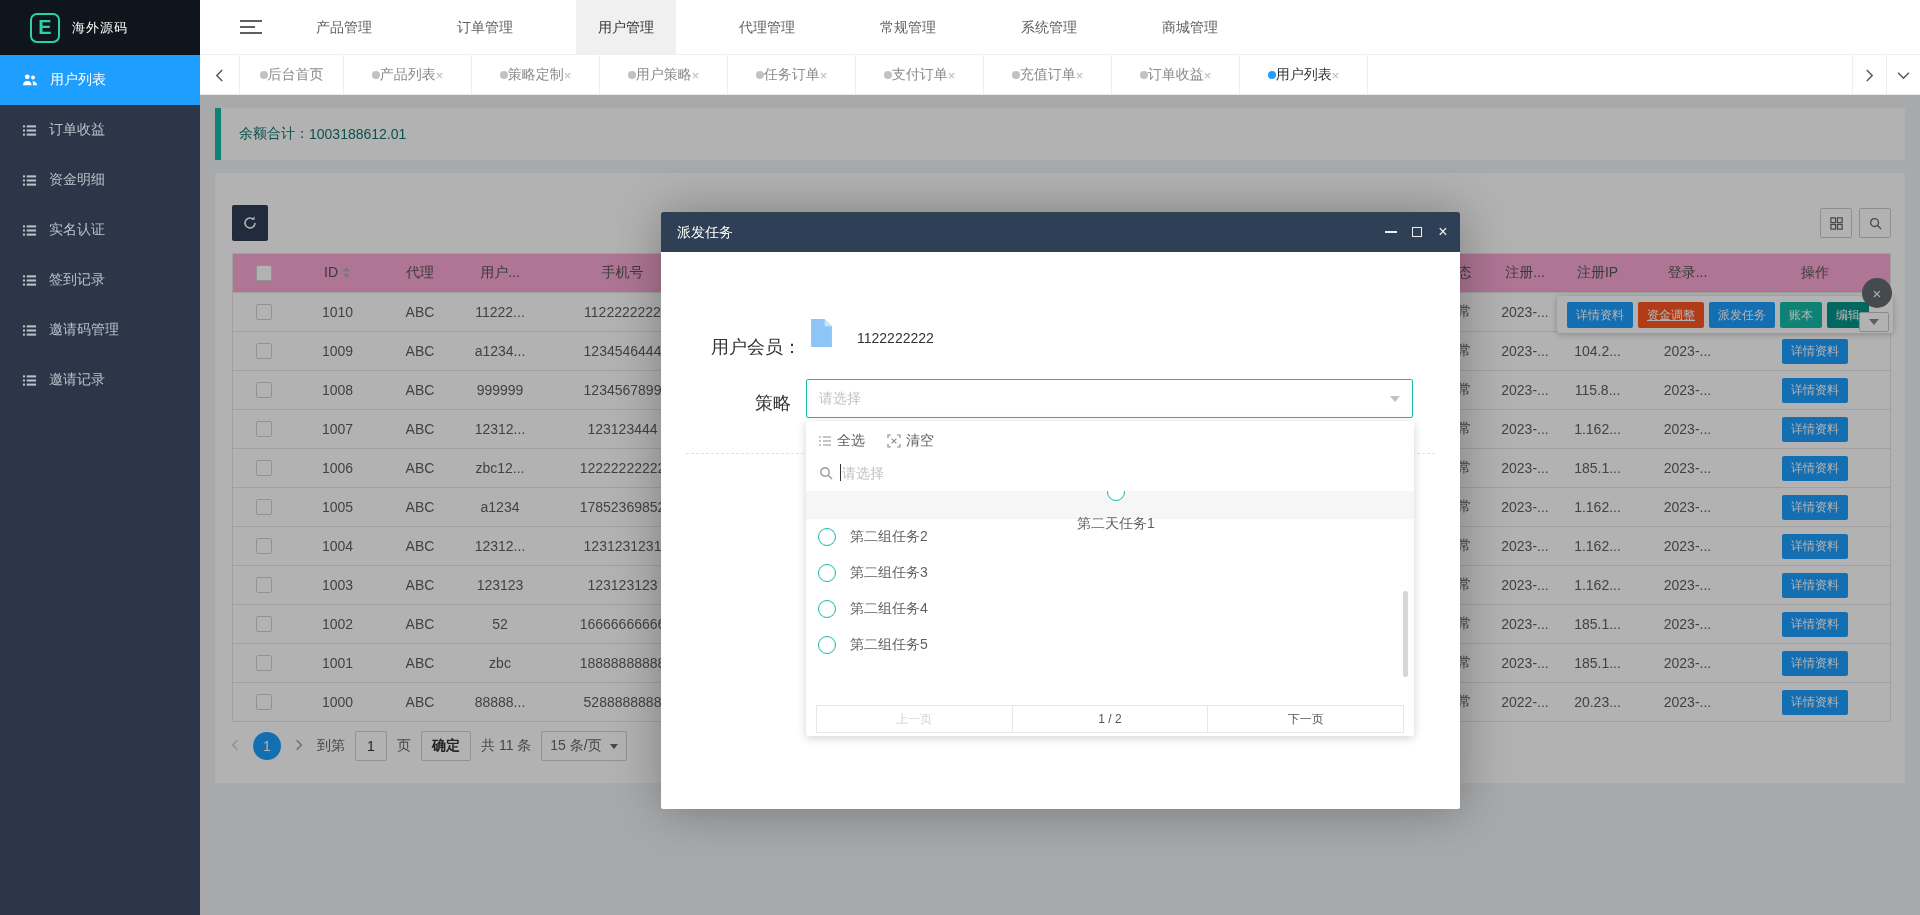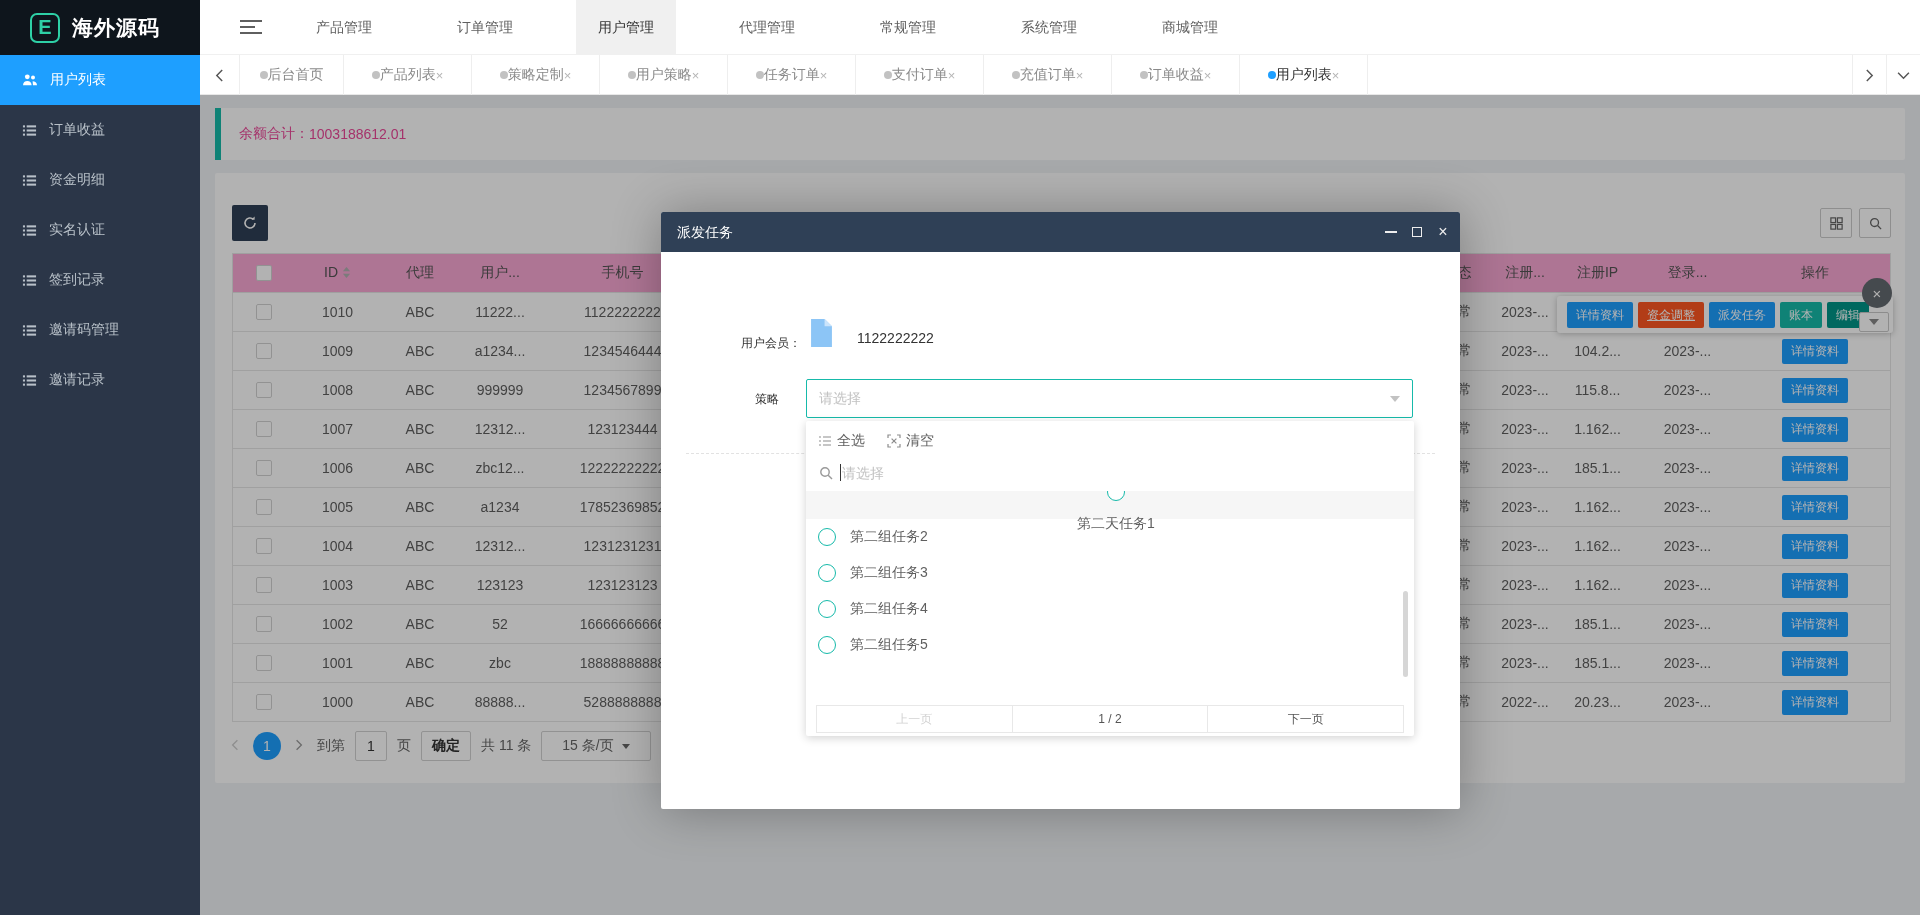--- a/index.html
+++ b/index.html
@@ -3,21 +3,21 @@
 <meta charset="utf-8">
 <style>
   * { margin:0; padding:0; box-sizing:border-box; }
   body { font-family:"Liberation Sans","DejaVu Sans",sans-serif; background:#888; }
   .screen { position:relative; width:1920px; height:915px; overflow:hidden; background:#F0F2F5; }
 
   
   .topbar { position:absolute; left:0; top:0; width:1920px; height:55px; background:#fff; border-bottom:1px solid #f0f0f0; z-index:8; }
   .logo { position:absolute; left:0; top:0; width:200px; height:55px; background:#0E151C; display:flex; align-items:center; gap:12px; padding-left:30px; }
   .logo-badge { width:30px; height:30px; border:2px solid #2ED0A6; border-radius:7px; color:#2ED0A6; font-weight:bold; font-size:20px; display:flex; align-items:center; justify-content:center; }
-  .logo-name { color:#fff; font-size:21px; font-weight:bold; letter-spacing:1px; }
+  .logo-name { color:#fff; font-size:13px; font-weight:normal; letter-spacing:1px; }
   .hamburger { position:absolute; left:240px; top:17px; width:22px; height:20px; display:flex; flex-direction:column; justify-content:space-between; padding:3px 0; }
   .hamburger i { display:block; height:2px; background:#5f5f5f; }
   .hamburger i:nth-child(2){ width:70%; }
   .topnav { position:absolute; left:294px; top:0; height:55px; display:flex;gap:41px; }
   .nav-item { width:100px; height:55px; line-height:55px; text-align:center; font-size:14px; color:#5f5f5f; cursor:pointer; }
   .nav-item.active { background:#f0f0f0; color:#333; }
   .top-actions { position:absolute; right:0; top:0; height:55px; }
 
   
   .tabbar { position:absolute; left:200px; top:55px; width:1720px; height:40px; background:#fff; border-bottom:1px solid #e8e8e8; display:flex; z-index:7; }
@@ -32,62 +32,62 @@
   .tab-right-cell { width:34px; height:40px; display:flex; align-items:center; justify-content:center; border-left:1px solid #eee; }
 
   
   .sidebar { position:absolute; left:0; top:55px; width:200px; height:860px; background:#2B3648; z-index:8; }
   .side-item { height:50px; display:flex; align-items:center; gap:12px; padding-left:22px; color:#b8c0c8; font-size:14px; cursor:pointer; }
   .side-item.active { background:#1E9FFF; color:#fff; }
   .side-item svg { flex:none; }
 
   
   .content { position:absolute; left:200px; top:95px; width:1720px; height:820px; background:#F0F2F5; }
-  .notice { position:absolute; left:15px; top:13px; width:1690px; height:52px; background:#fff; border-left:6px solid #16baaa; border-radius:0 2px 2px 0; display:flex; align-items:center; padding-left:18px; font-size:14px; color:#ec4899; }
+  .notice { position:absolute; left:15px; top:13px; width:1690px; height:52px; background:#fff; border-left:6px solid #16baaa; border-radius:0 2px 2px 0; display:flex; align-items:center; padding-left:18px; font-size:14px; color:#0f766e; }
   .card { position:absolute; left:15px; top:78px; width:1690px; height:610px; background:#fff; border-radius:2px; }
   .refresh-btn { position:absolute; left:17px; top:32px; width:36px; height:36px; background:#2F4056; border-radius:2px; display:flex; align-items:center; justify-content:center; cursor:pointer; }
   .tool-btn { position:absolute; top:35px; width:32px; height:30px; background:#fff; border:1px solid #ccc; border-radius:2px; display:flex; align-items:center; justify-content:center; cursor:pointer; }
   .tool-btn.grid { left:1605px; }
   .tool-btn.search { left:1644px; }
 
   .dtable { position:absolute; left:17px; top:80px; width:1659px; border:1px solid #e6e6e6; border-bottom:none; }
   .tr { display:grid; grid-template-columns:62px 85px 80px 80px 165px 1fr 65px 70px 75px 105px 150px; align-items:center; height:39px; border-bottom:1px solid #e6e6e6; background:#fff; font-size:14px; color:#5f5f5f; }
   .tr.head { background:#f9a8d4; color:#555; }
   .td { text-align:center; white-space:nowrap; overflow:hidden; }
   .cb { width:16px; height:16px; border:1px solid #d2d2d2; border-radius:2px; background:#fff; margin:0 auto; }
   .sort { display:inline-block; vertical-align:-2px; margin-left:4px; }
   .mini-btn { display:inline-block; padding:4px 9px; background:#1E9FFF; color:#fff; font-size:12px; border-radius:2px; cursor:pointer; }
   .mini-btn:empty { display:none; }
 
   .pager { position:absolute; left:12px; top:558px; height:30px; display:flex; align-items:center; gap:10px; font-size:14px; color:#666; }
   .pg-chev { width:16px; text-align:center; }
   .pg-cur { width:28px; height:28px; border-radius:50%; background:#1E9FFF; color:#fff; display:flex; align-items:center; justify-content:center; font-size:14px; }
   .pg-input { width:32px; height:30px; border:1px solid #d2d2d2; border-radius:2px; text-align:center; font-size:14px; color:#333; background:#fff; font-family:inherit; }
   .pg-btn { height:30px; padding:0 10px; border:1px solid #d2d2d2; border-radius:2px; background:#fff; display:flex; align-items:center; font-weight:bold; color:#333; cursor:pointer; }
-  .pg-select { height:30px; min-width:80px; border:1px solid #d2d2d2; border-radius:2px; background:#fff; display:flex; align-items:center; gap:8px; padding:0 20px; cursor:pointer; }
+  .pg-select { height:30px; min-width:80px; border:1px solid #d2d2d2; border-radius:2px; background:#fff; display:flex; align-items:center; gap:8px; padding:0 8px; cursor:pointer; }
   .pg-select .sel-caret { width:0; height:0; border-left:4px solid transparent; border-right:4px solid transparent; border-top:5px solid #666; }
 
   
   .row-popup { position:absolute; left:1357px; top:201px; width:336px; height:37px; background:#fff; border-radius:3px; box-shadow:0 1px 6px rgba(0,0,0,.25); display:flex; align-items:center; gap:5px; padding-left:10px; z-index:3; }
   .pbtn { height:26px; line-height:26px; padding:0 9px; font-size:12px; color:#fff; border-radius:2px; white-space:nowrap; cursor:pointer; }
   .pbtn.blue { background:#1E9FFF; } .pbtn.red { background:#FF5722;text-decoration:underline; } .pbtn.teal { background:#16baaa; } .pbtn.green { background:#009688; }
   .popup-close { position:absolute; left:1662px; top:183px; width:30px; height:30px; border-radius:50%; background:#646a70; color:#fff; font-size:15px; display:flex; align-items:center; justify-content:center; z-index:4; cursor:pointer; }
   .popup-caret { position:absolute; left:1659px; top:217px; width:30px; height:20px; background:#fff; border:1px solid #c9c9c9; border-radius:2px; display:flex; align-items:center; justify-content:center; z-index:4; cursor:pointer; }
   .popup-caret i { width:0; height:0; border-left:5px solid transparent; border-right:5px solid transparent; border-top:6px solid #888; }
 
   
   .overlay { position:absolute; left:200px; top:95px; width:1720px; height:820px; background:rgba(0,0,0,.30); z-index:5; }
   .modal { position:absolute; left:661px; top:212px; width:799px; height:597px; background:#fff; border-radius:2px; box-shadow:1px 1px 50px rgba(0,0,0,.3); z-index:10; }
   .modal-title { height:40px; background:#2F4056; border-radius:2px 2px 0 0; color:#fff; font-size:14px; line-height:40px; padding-left:16px; position:relative; }
   .mc { position:absolute; top:0; width:20px; height:40px; display:flex; align-items:center; justify-content:center; cursor:pointer; }
   .mc-min i { width:12px; height:2px; background:#eee; display:block; }
   .mc-max i { width:10px; height:10px; border:1px solid #eee; display:block; }
   .mc-close { color:#eee; font-size:16px; }
   .modal-body { position:relative; height:557px; }
-  .form-label { position:absolute; font-size:12px; color:#333; }
+  .form-label { position:absolute; font-size:18px; color:#333; }
   .file-icon { position:absolute; left:147px; top:65px; }
   .member-value { position:absolute; left:196px; top:78px; font-size:14px; color:#333; }
   .mselect { position:absolute; left:145px; top:127px; width:607px; height:39px; border:1px solid #16baaa; border-radius:2px; background:#fff; display:flex; align-items:center; padding:0 12px; font-size:14px; color:#c2c2c2; cursor:pointer; }
   .mselect .sel-caret { margin-left:auto; width:0; height:0; border-left:5px solid transparent; border-right:5px solid transparent; border-top:6px solid #c2c2c2; }
   .dashed { position:absolute; left:25px; right:25px; top:201px; border-top:1px dashed #e2e2e2; }
 
   .dd-panel { position:absolute; left:145px; top:169px; width:608px; height:315px; background:#fff; border-radius:2px; box-shadow:0 2px 10px rgba(0,0,0,.18); z-index:2; }
   .dd-tools { position:absolute; left:12px; top:6px; height:28px; display:flex; align-items:center; gap:22px; font-size:14px; color:#5f5f5f; }
   .dd-tool { display:flex; align-items:center; gap:5px; cursor:pointer; }
   .dd-search { position:absolute; left:0; top:34px; width:100%; height:36px; }

